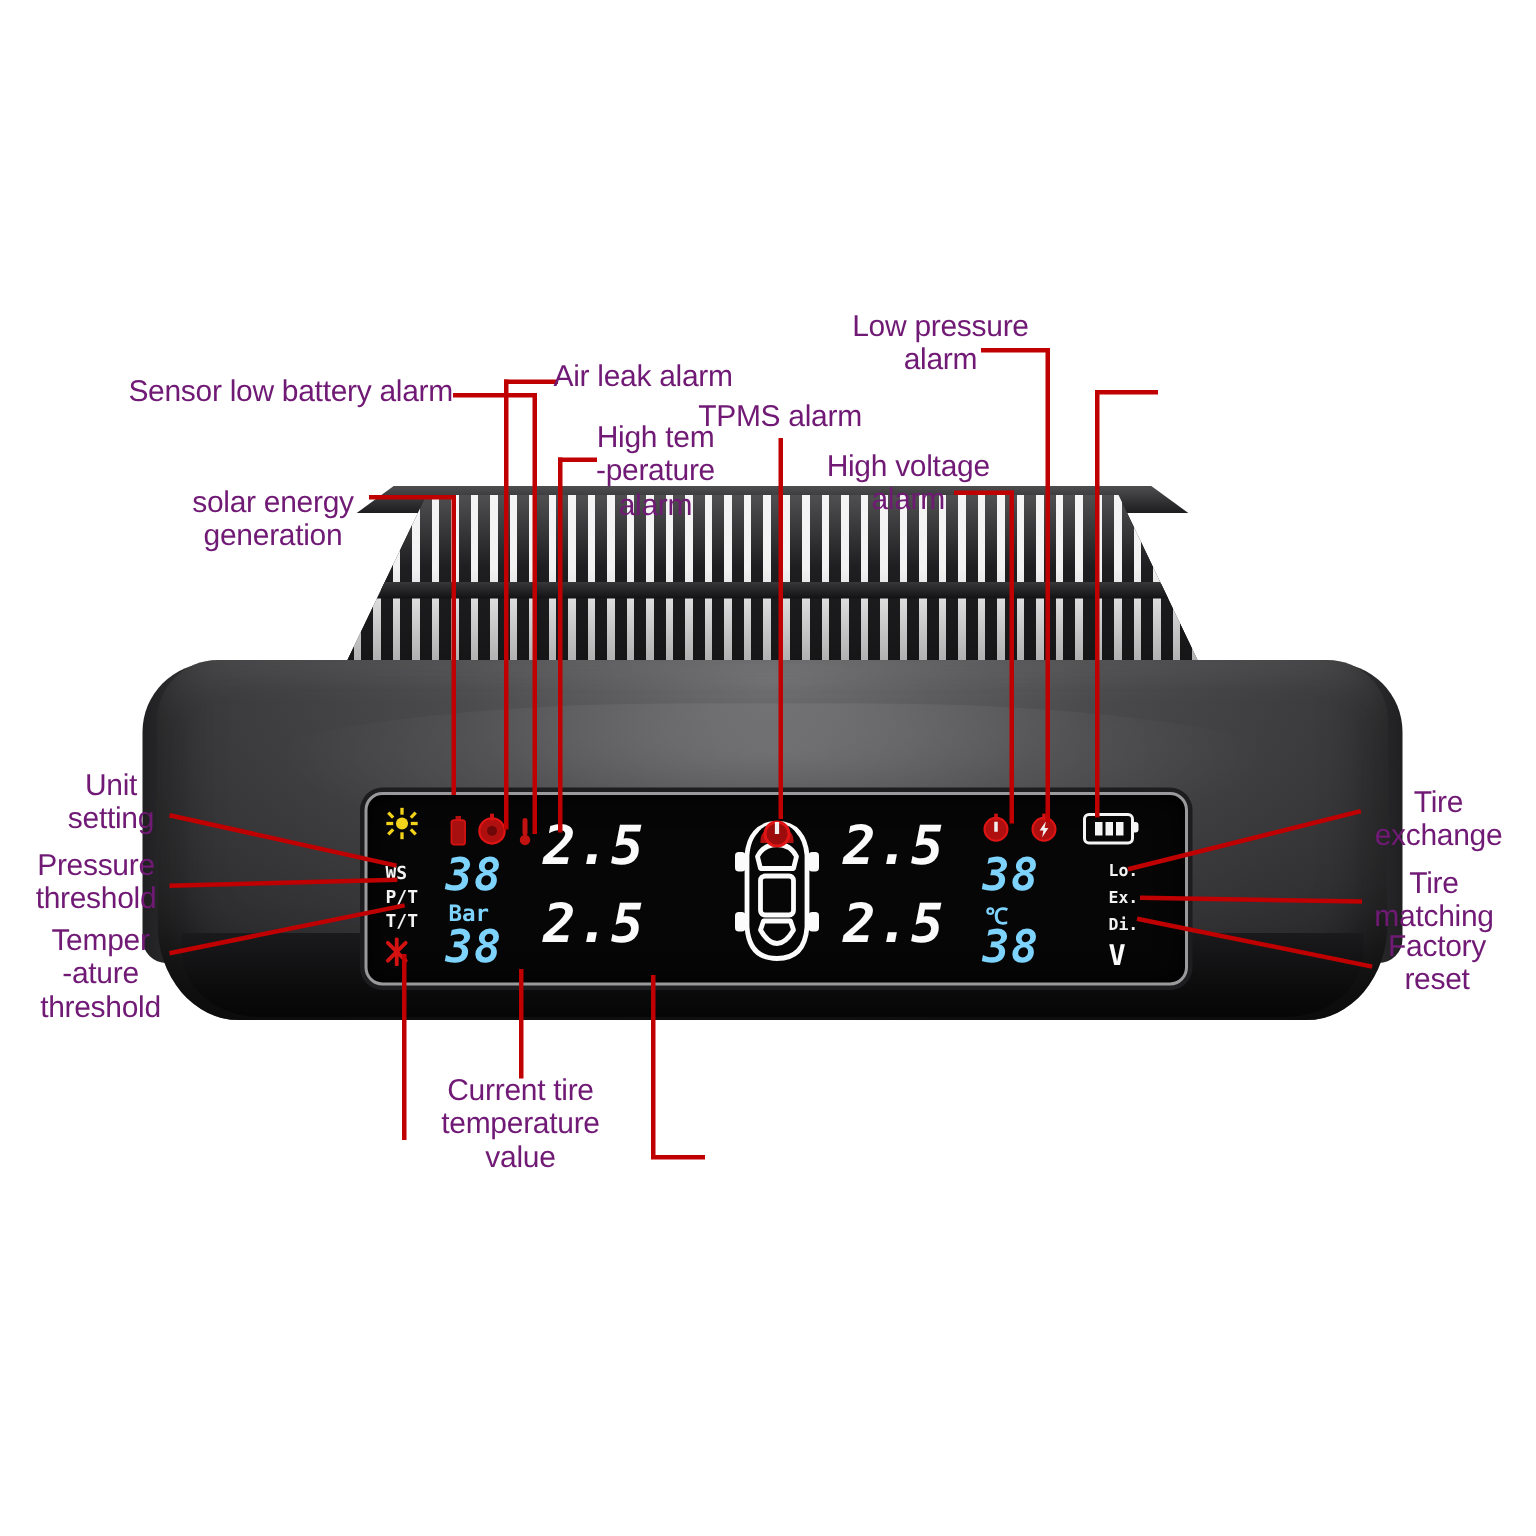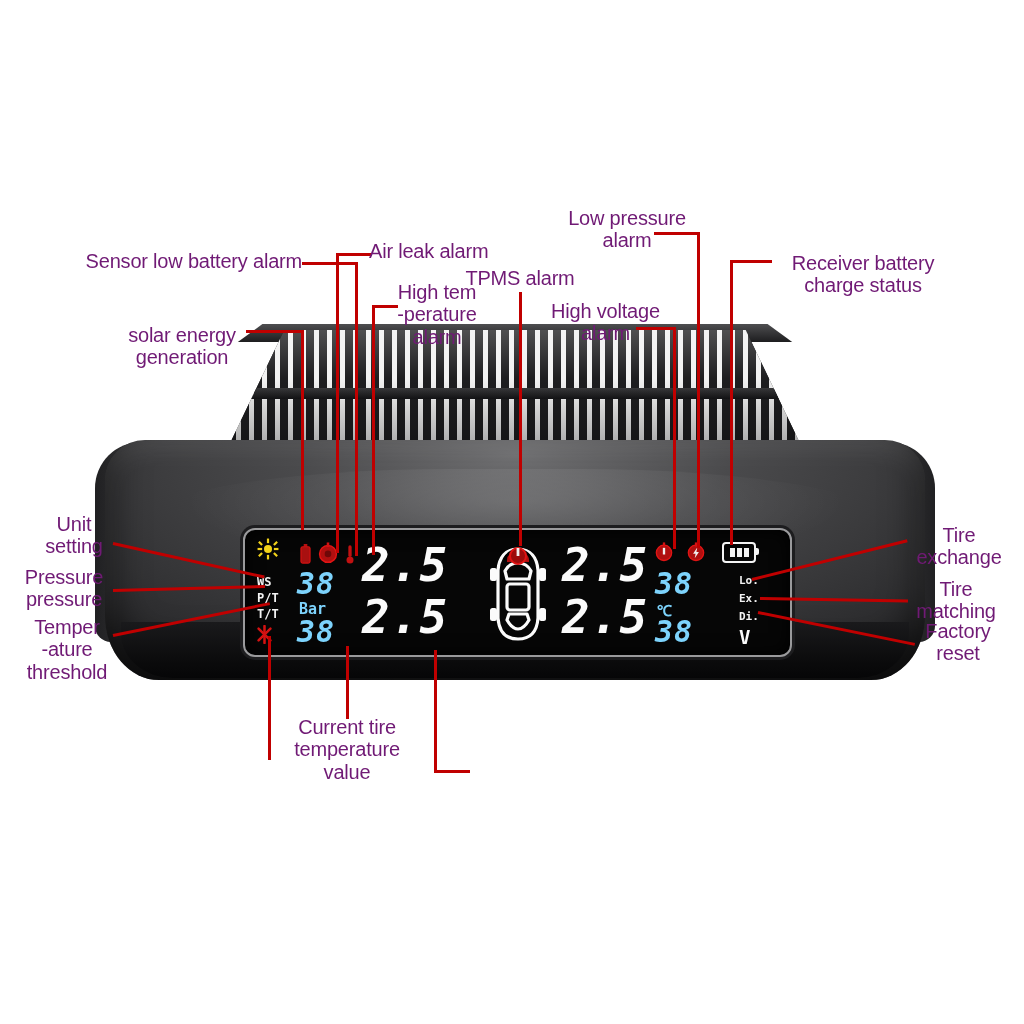--- a/index.html
+++ b/index.html
@@ -114,21 +114,21 @@
     font-family:"DejaVu Sans Mono", monospace;
     letter-spacing:0px;
   }
   
   .digit{
     font-family:"DejaVu Sans Mono", monospace;
     font-weight:bold;
     font-style:italic;
     letter-spacing:1px;
   }
-  .big{font-size:46px;line-height:42px;}
+  .big{font-size:36px;line-height:42px;}
   .med{font-size:30px;line-height:28px;}
   .unit{font-size:15px;font-weight:bold;font-family:"DejaVu Sans Mono", monospace;}
 
   
   .sun{position:absolute;width:22px;height:22px;}
   .alarm-ic{position:absolute;}
   .batt{
     position:absolute;width:30px;height:17px;
     border:2.5px solid #f4f4f4;border-radius:4px;
     display:flex;align-items:center;justify-content:center;gap:2px;
@@ -326,28 +326,26 @@
 alarm</div>
 
   <div class="callout ctr" style="left:454px;top:267px;width:132px;">TPMS alarm</div>
 
   <div class="callout ctr" style="left:548px;top:207px;width:158px;">Low pressure
 alarm</div>
 
   <div class="callout ctr" style="left:528px;top:300px;width:155px;">High voltage
 alarm</div>
 
-  <div class="callout ctr" style="left:772px;top:252px;width:182px;">Receiver battery
-charge status</div>
 
   <div class="callout ctr" style="left:32px;top:513px;width:84px;">Unit
 setting</div>
 
   <div class="callout ctr" style="left:12px;top:566px;width:104px;">Pressure
-pressure</div>
+threshold</div>
 
   <div class="callout ctr" style="left:18px;top:616px;width:98px;">Temper
 -ature
 threshold</div>
 
   <div class="callout ctr" style="left:904px;top:524px;width:110px;">Tire
 exchange</div>
 
   <div class="callout ctr" style="left:900px;top:578px;width:112px;">Tire
 matching</div>

